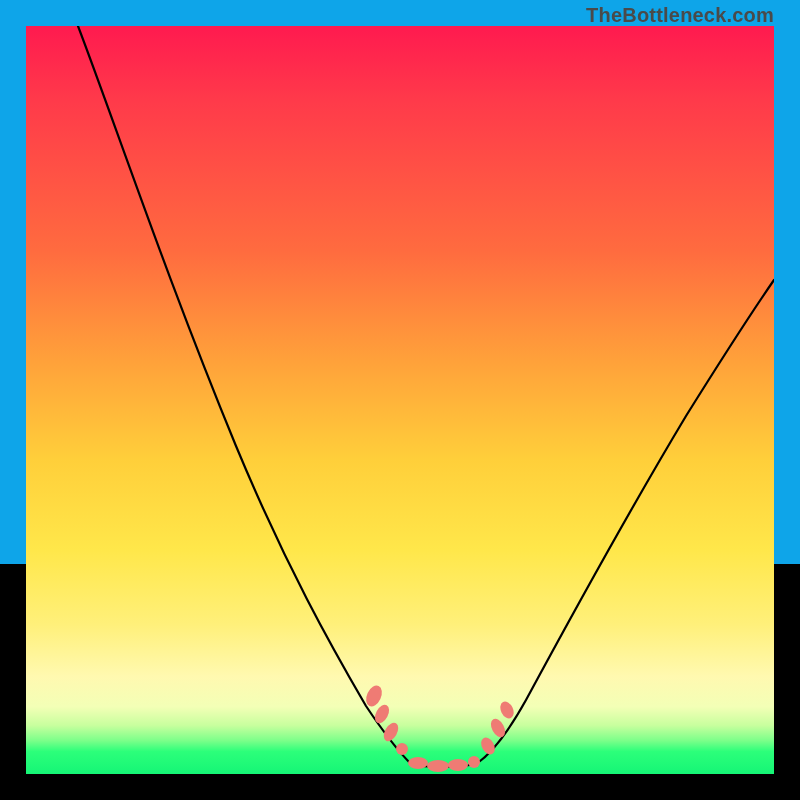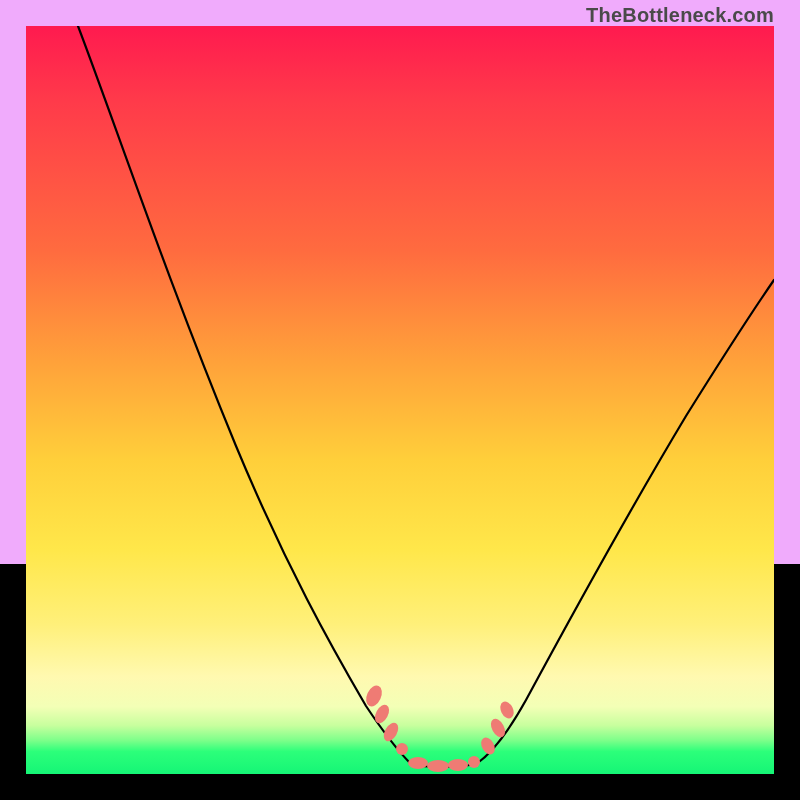--- a/index.html
+++ b/index.html
@@ -10,21 +10,21 @@
     background: #000;
     overflow: hidden;
     font-family: Arial, Helvetica, sans-serif;
   }
   .frame {
     position: absolute;
     left: 0;
     top: 0;
     width: 800px;
     height: 564px;
-    background: #f0abfc;
+    background: #0ea5e9;
   }
   .plot {
     position: absolute;
     left: 26px;
     top: 26px;
     width: 748px;
     height: 748px;
     
     background: linear-gradient(
       to bottom,

